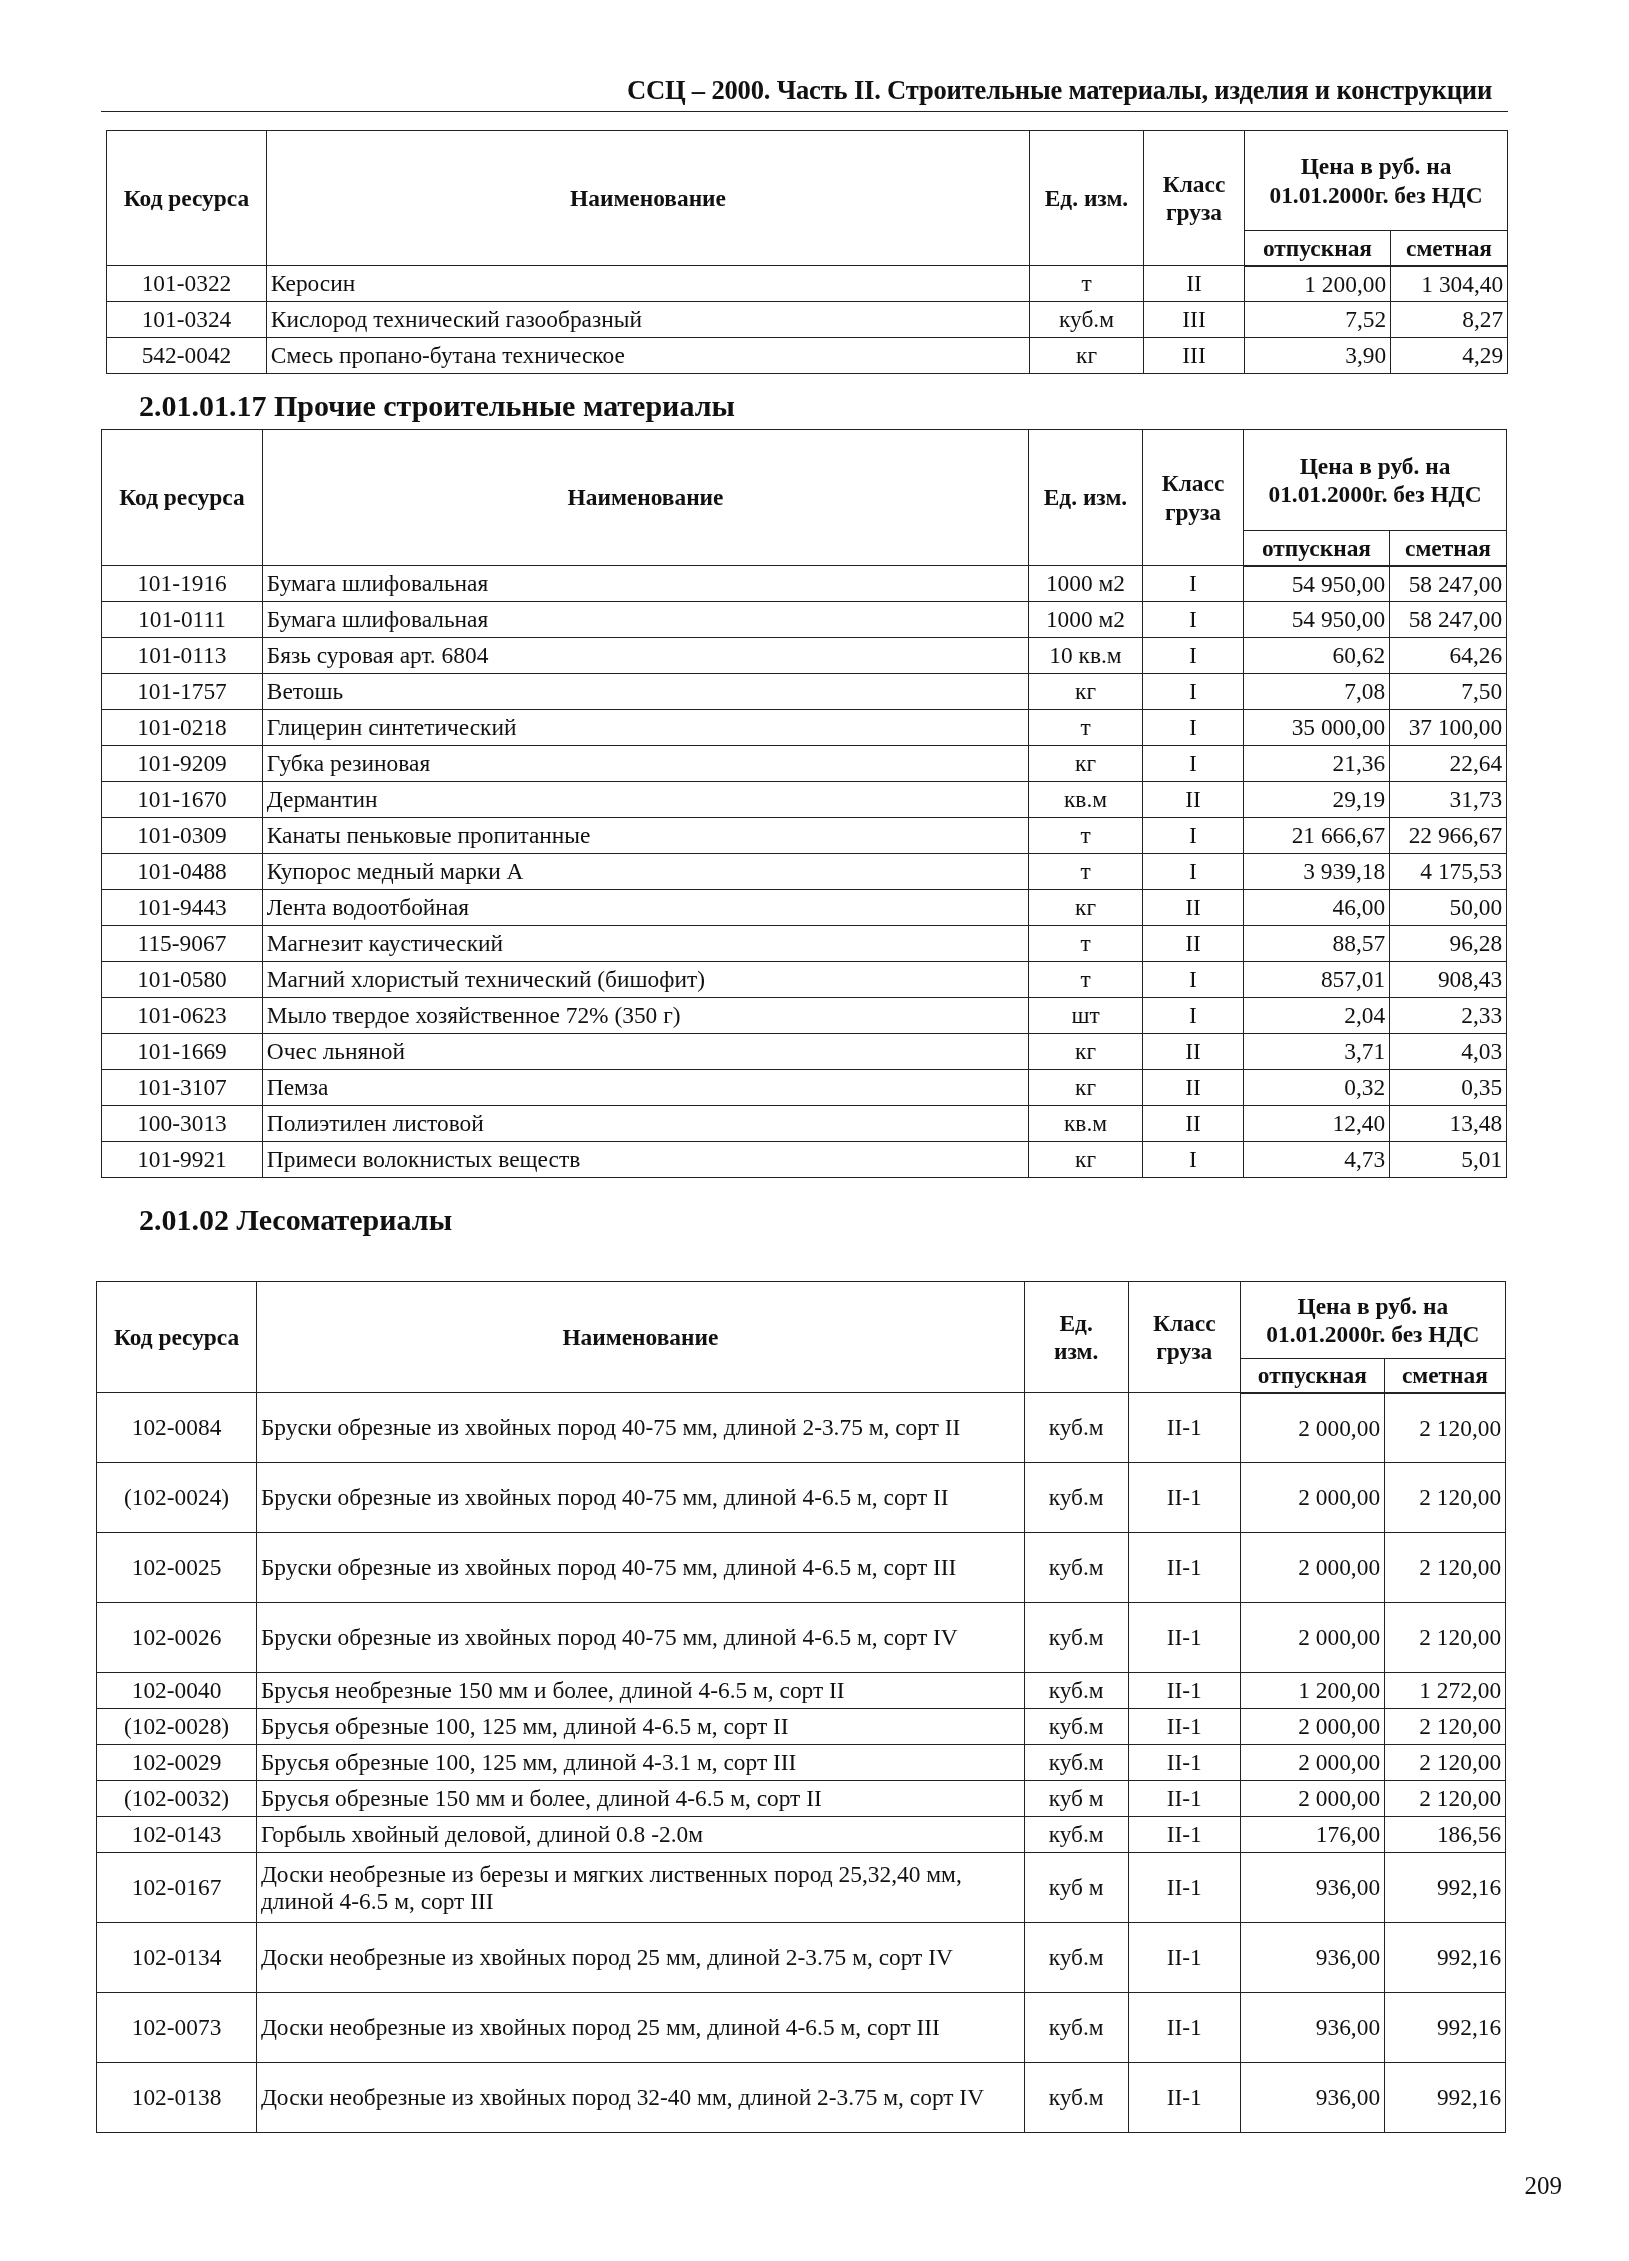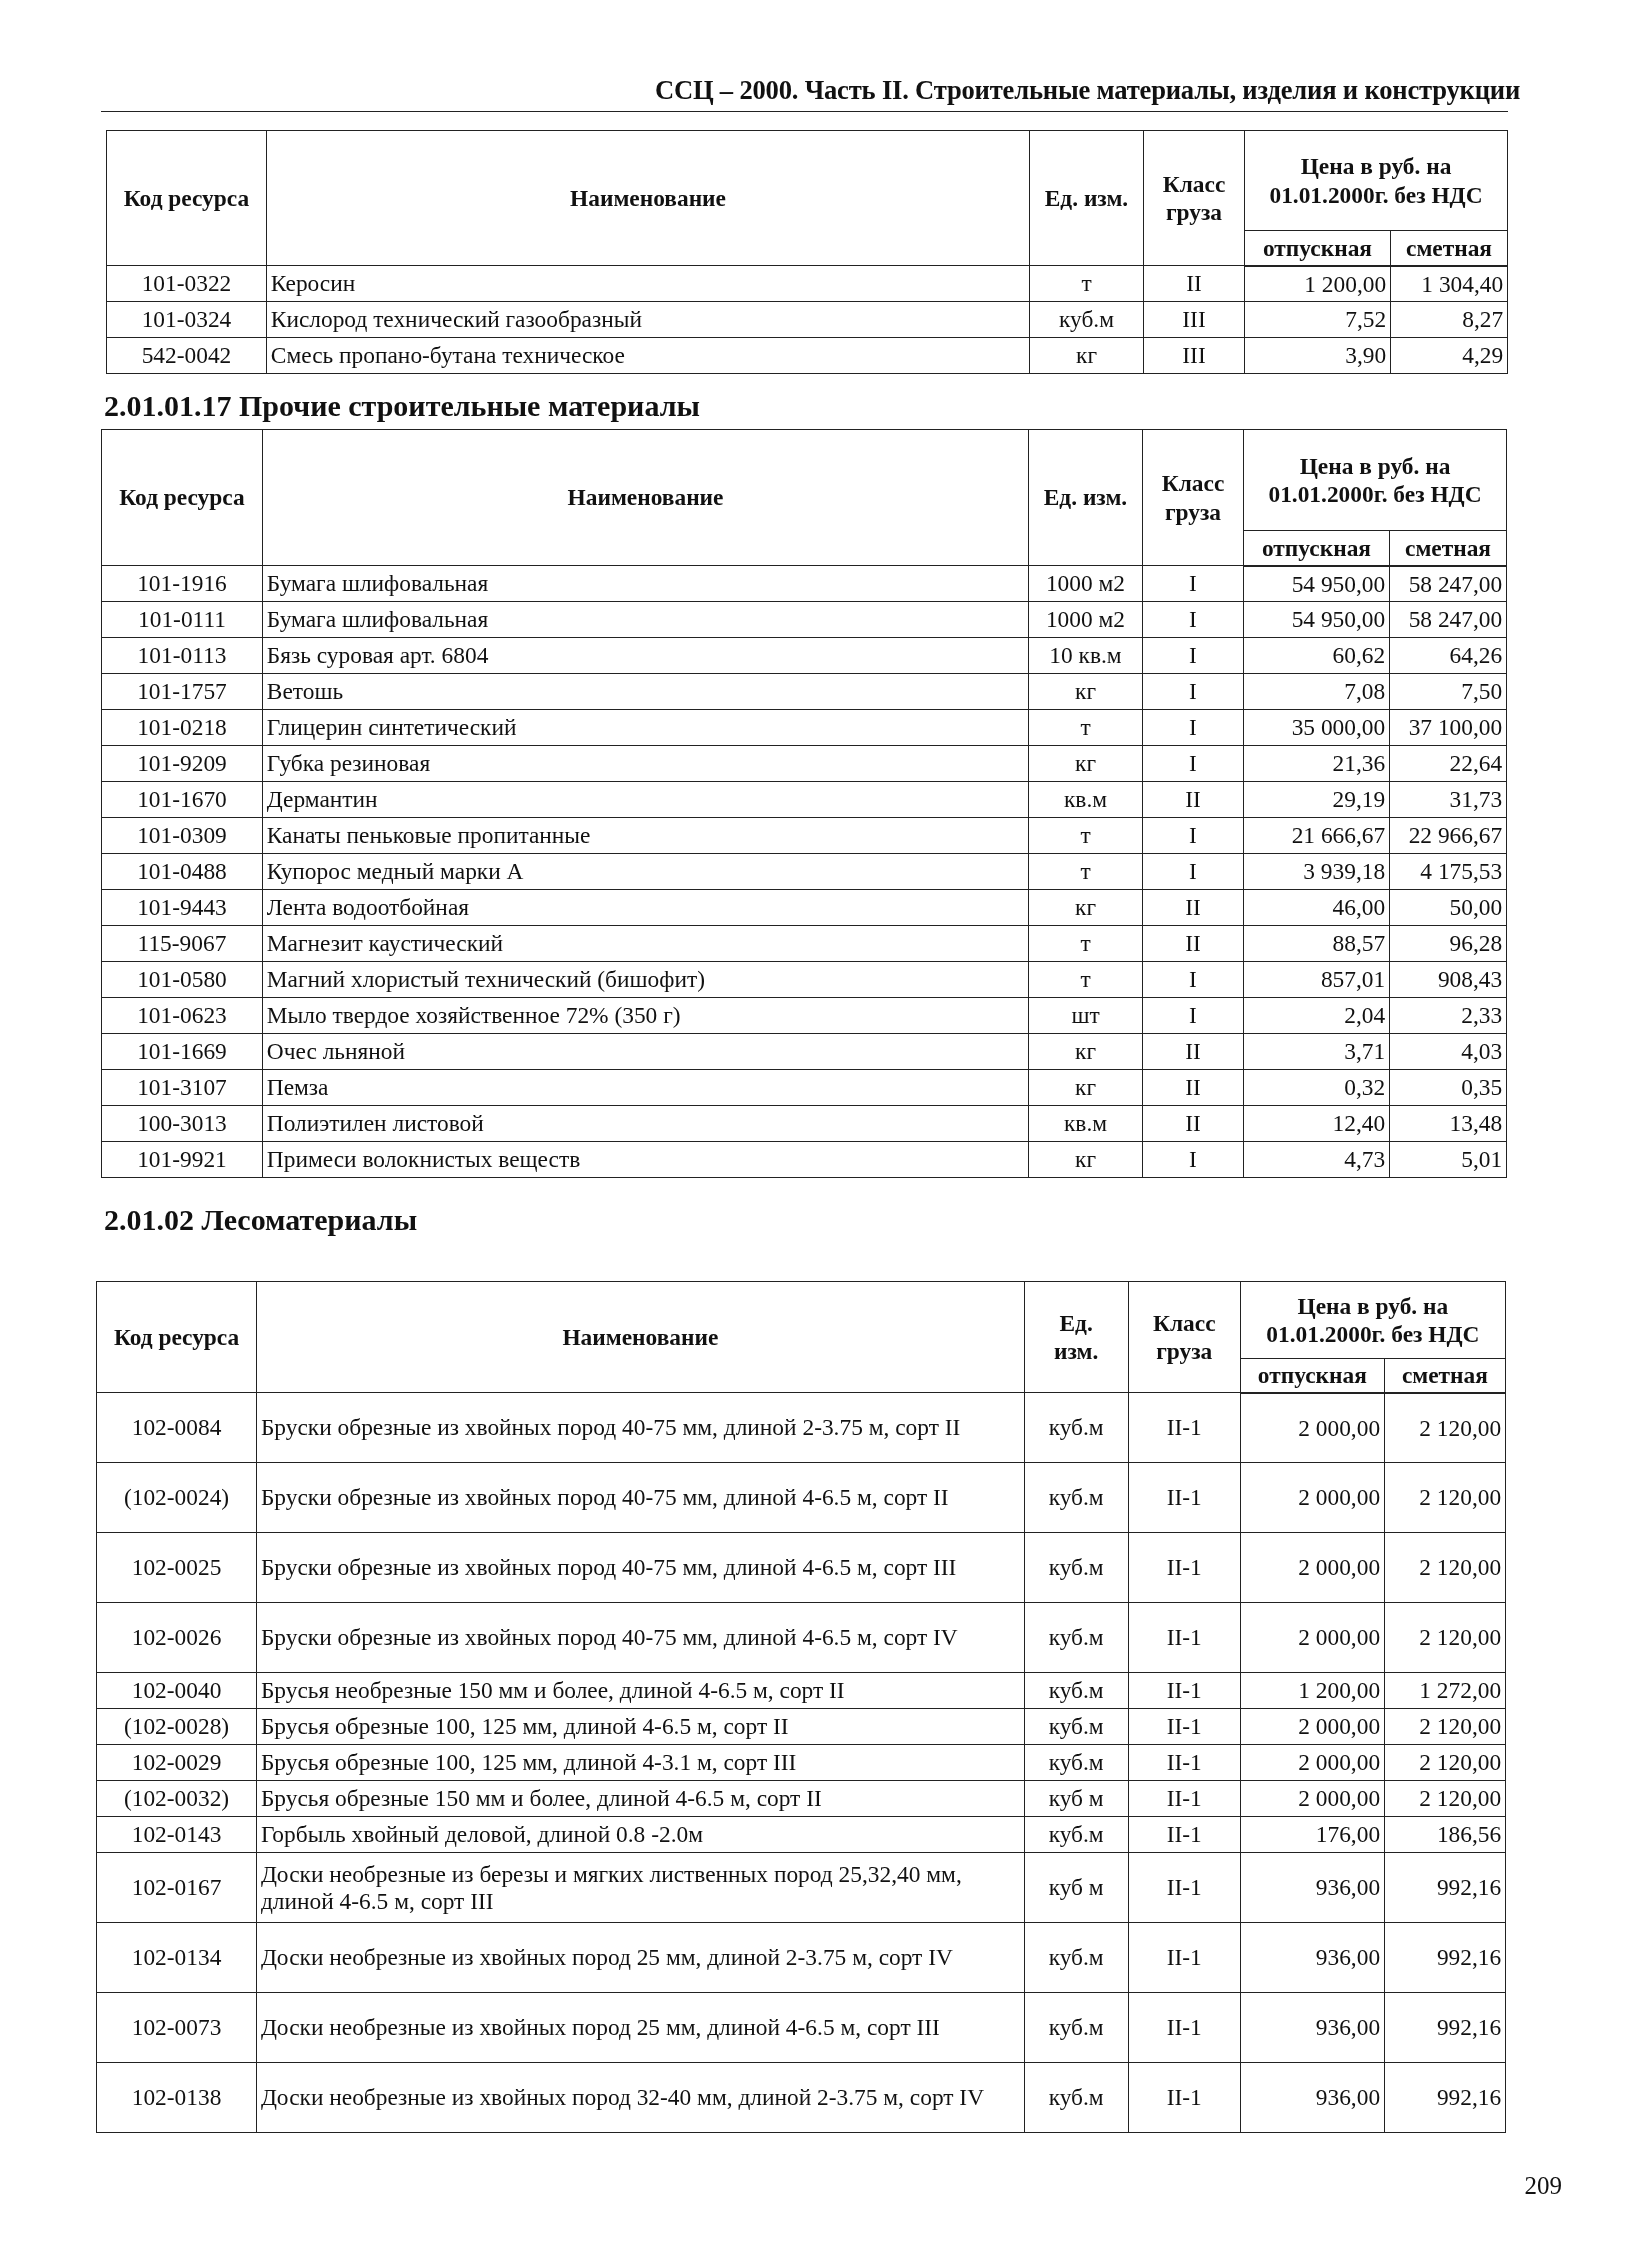--- a/index.html
+++ b/index.html
@@ -1,22 +1,22 @@
 <!DOCTYPE html>
 <html style="font-size:10px"><head>
 <meta charset="utf-8">
 <style>
   html, body { margin:0; padding:0; background:#ffffff; }
   body { width:1629px; height:2261px; position:relative; overflow:hidden;
          font-family:"Liberation Serif","DejaVu Serif",serif; color:#111; }
-  .running-head { position:absolute; left:114px; top:75px; width:1406px; text-align:right;
+  .running-head { position:absolute; left:86px; top:75px; width:1406px; text-align:right;
          font-size:26.6px; font-weight:bold; letter-spacing:-0.2px; }
   .head-rule { position:absolute; left:101px; top:111px; width:1407px; height:0;
          border-top:1.9px solid #222; }
-  .section-title { position:absolute; font-size:30px; font-weight:bold; }
+  .section-title { position:absolute; font-size:30px; font-weight:bold;margin-left:35px; }
   table.price { position:absolute; border-collapse:collapse; table-layout:fixed;
          font-size:23.4px; line-height:1.12; }
   table.price td, table.price th { border:1.3px solid #222; padding:0 3.8px; vertical-align:middle; }
   table.price th { font-weight:bold; font-size:23.4px; text-align:center; line-height:1.2; }
   table.price thead tr:last-child th { border-bottom:2.5px solid #222; }
   table.price { border:1.9px solid #222; }
   td.code { text-align:center; padding-right:15px; }
   td.name { text-align:left; padding-left:2.5px; }
   td.unit, td.cls { text-align:center; }
   td.num { text-align:right; padding-right:2.5px; }

